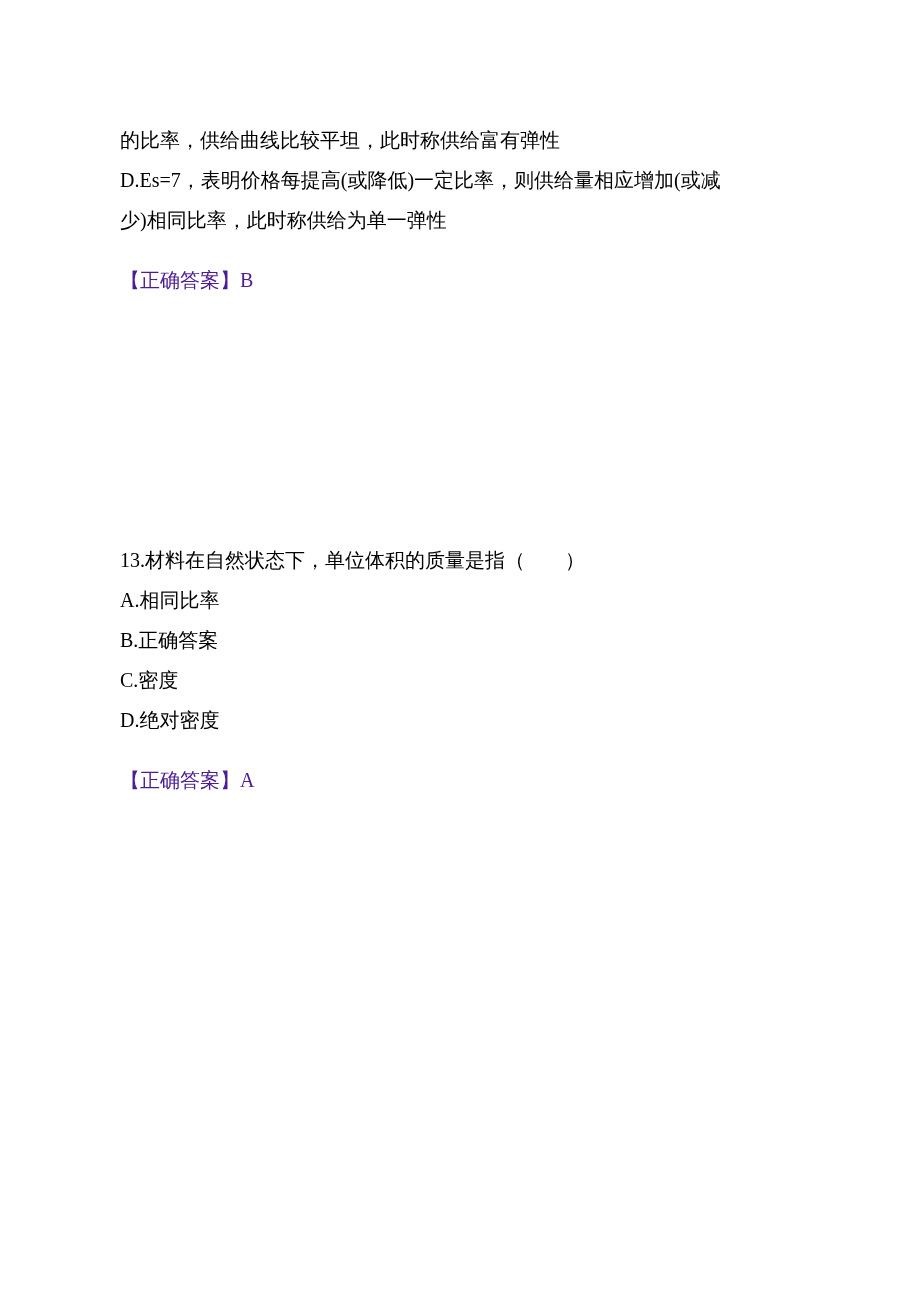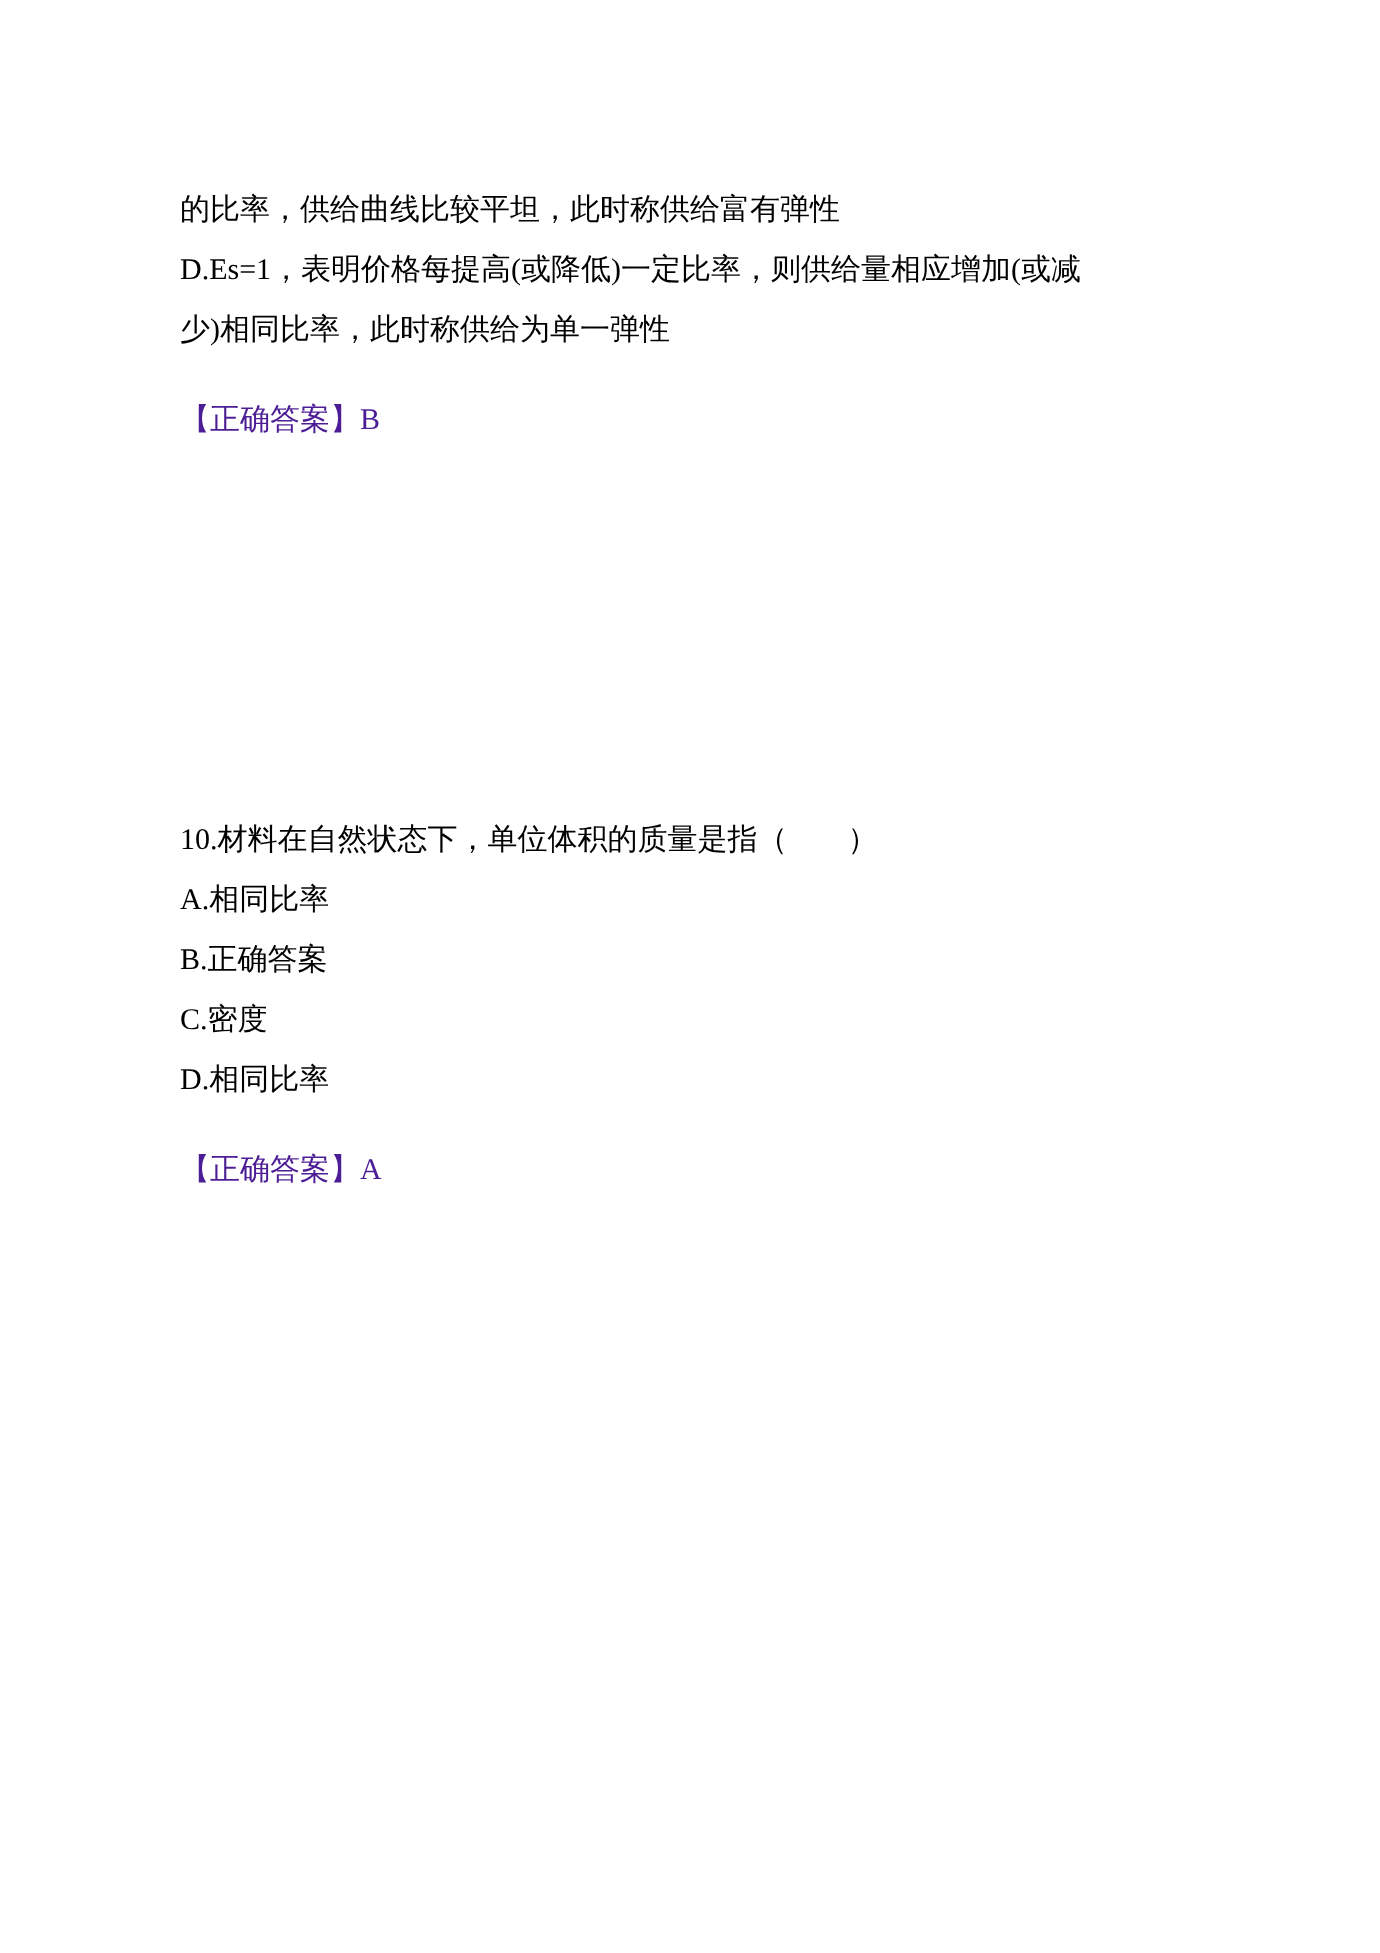--- a/index.html
+++ b/index.html
@@ -28,38 +28,38 @@
     margin-bottom: 20px;
   }
 </style>
 </head>
 <body>
 
 <div class="page">
 
   <div class="block">
     <p>的比率，供给曲线比较平坦，此时称供给富有弹性</p>
-    <p>D.Es=1，表明价格每提高(或降低)一定比率，则供给量相应增加(或减少)相同比率，此时称供给为单一弹性</p>
+    <p>D.Es=7，表明价格每提高(或降低)一定比率，则供给量相应增加(或减少)相同比率，此时称供给为单一弹性</p>
   </div>
 
   <p class="answer">
     <span>【正确答案】</span><span>B</span>
   </p>
 
   <div style="height:120px"></div>
 
 
 
   <div style="height:120px"></div>
 
   <div class="block">
-    <p>10.材料在自然状态下，单位体积的质量是指（　　）</p>
+    <p>13.材料在自然状态下，单位体积的质量是指（　　）</p>
     <p>A.相同比率</p>
     <p>B.正确答案</p>
     <p>C.密度</p>
-    <p>D.相同比率</p>
+    <p>D.绝对密度</p>
   </div>
 
   <p class="answer">
     <span>【正确答案】</span><span>A</span>
   </p>
 
 </div>
 
 </body></html>

